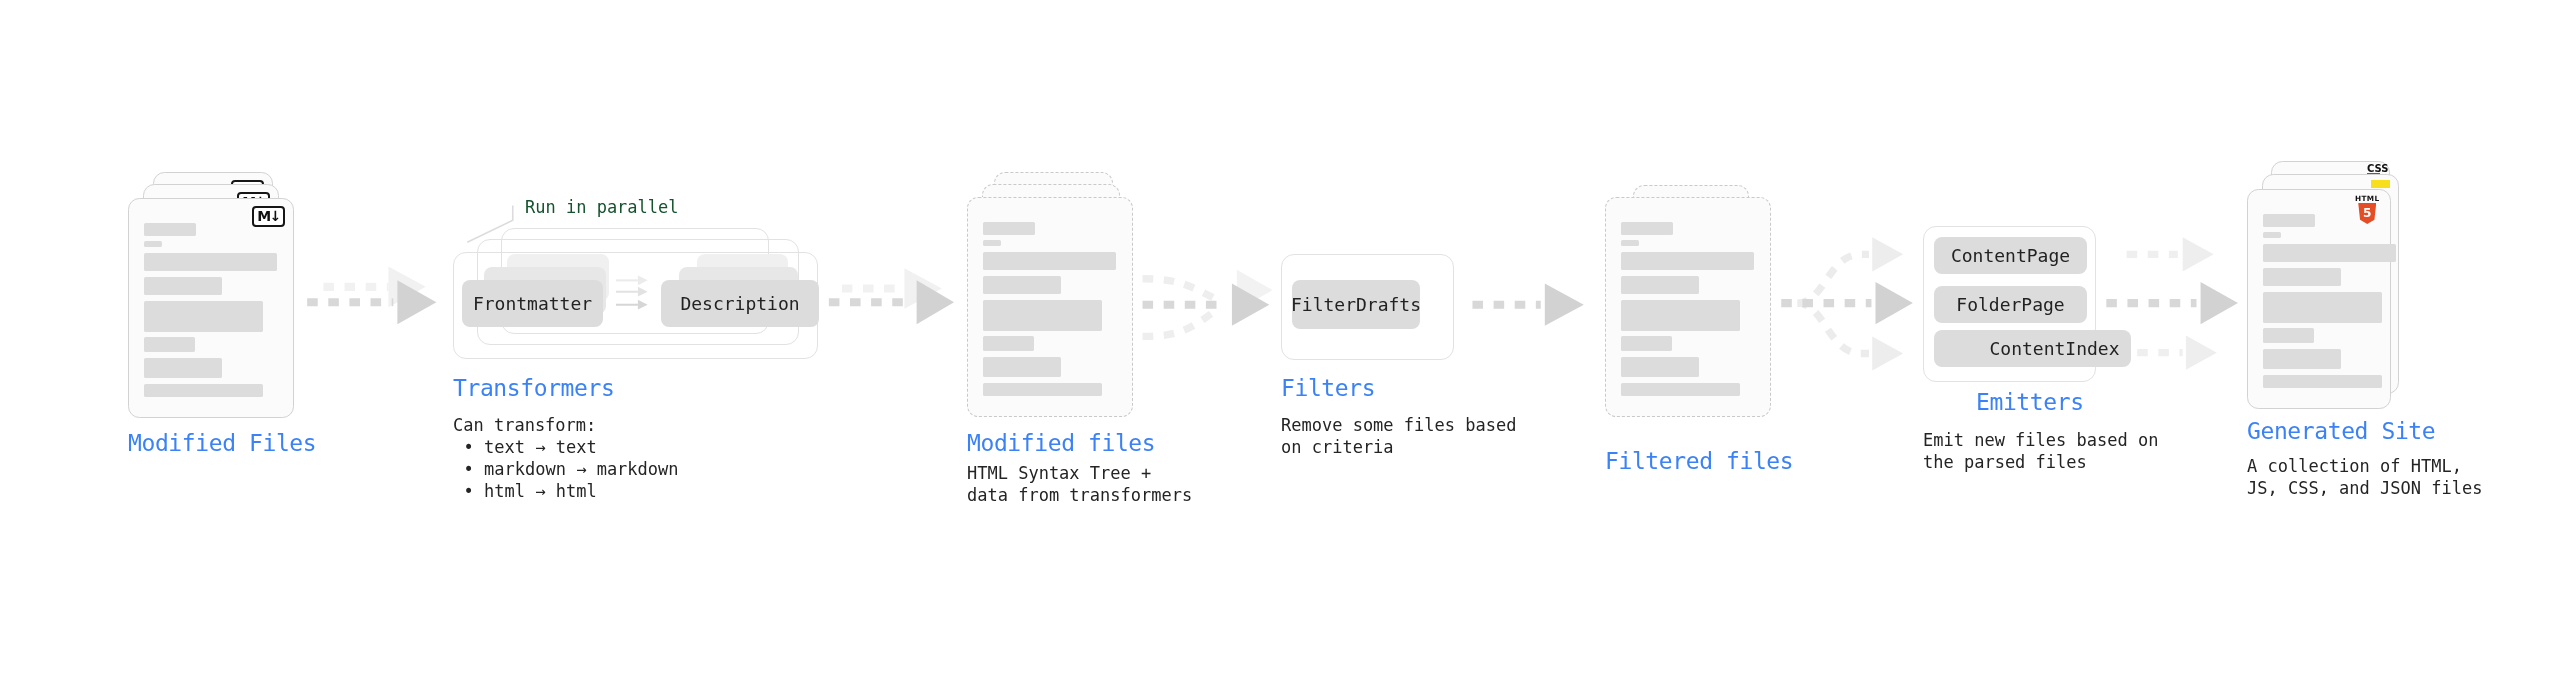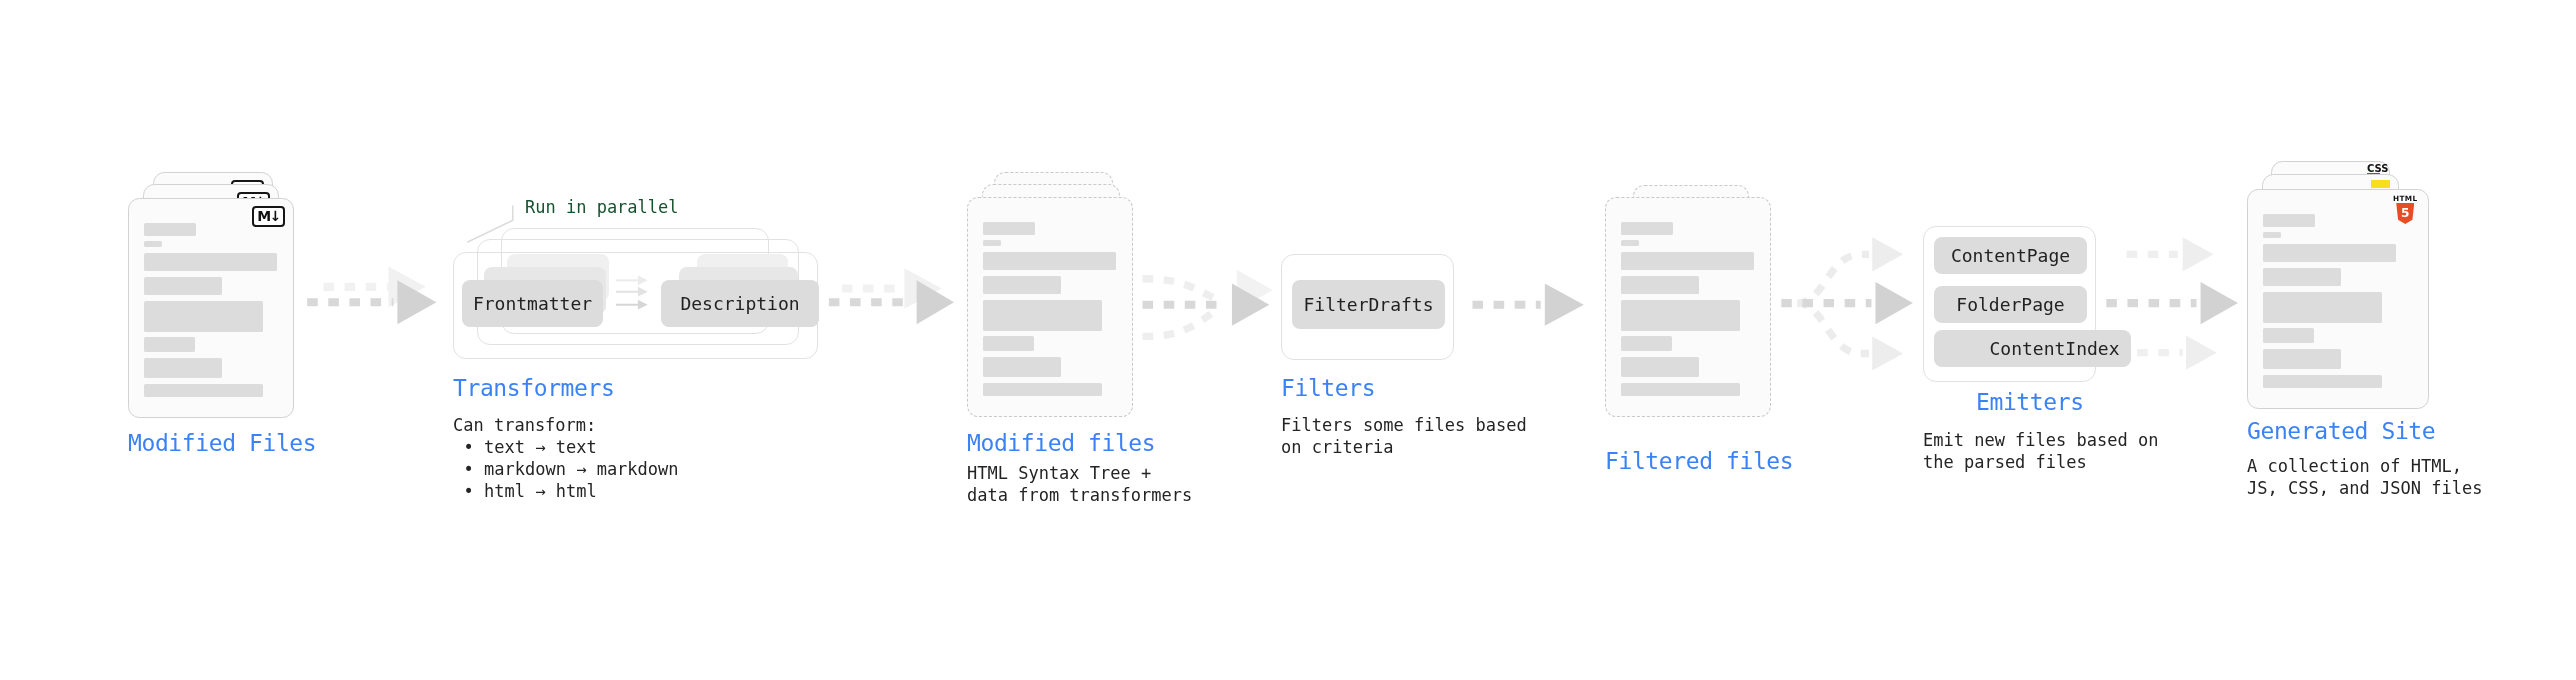--- a/index.html
+++ b/index.html
@@ -173,24 +173,24 @@
     </div>
     <div class="node-title" style="left:967px;top:430px;">Modified files</div>
     <div class="node-desc" style="left:967px;top:462px;">
       <div>HTML Syntax Tree +</div>
       <div>data from transformers</div>
     </div>
   </div>
 
   <div>
     <div class="container-box" style="left:1281px;top:254px;width:173px;height:106px;"></div>
-    <div class="gray-box" style="left:1292px;top:280px;width:153px;height:49px;">FilterDrafts</div>
+    <div class="gray-box" style="left:1292px;top:280px;width:128px;height:49px;">FilterDrafts</div>
     <div class="node-title" style="left:1281px;top:375px;">Filters</div>
     <div class="node-desc" style="left:1281px;top:414px;">
-      <div>Filters some files based</div>
+      <div>Remove some files based</div>
       <div>on criteria</div>
     </div>
   </div>
 
   <div>
     <div class="doc dashed" style="left:1633px;top:185px;width:116px;height:220px;"></div>
     <div class="doc dashed" style="left:1605px;top:197px;width:166px;height:220px;">
       <div class="lines">
         <i class="ln1"></i>
           <i class="ln2"></i>
@@ -217,21 +217,21 @@
     </div>
   </div>
 
   <div>
     <div class="doc" style="left:2271px;top:161px;width:119px;height:220px;">
       <span class="css-badge">CSS</span>
     </div>
     <div class="doc" style="left:2262px;top:174px;width:137px;height:220px;">
       <span class="js-badge"></span>
     </div>
-    <div class="doc" style="left:2247px;top:189px;width:182px;height:220px;">
+    <div class="doc" style="left:2247px;top:189px;width:144px;height:220px;">
       <div class="html5-badge">
         <div class="t">HTML</div>
         <div class="shield">
             <span>5</span>
           </div>
       </div>
       <div class="lines">
         <i class="ln1"></i>
           <i class="ln2"></i>
         <i class="ln3"></i>

